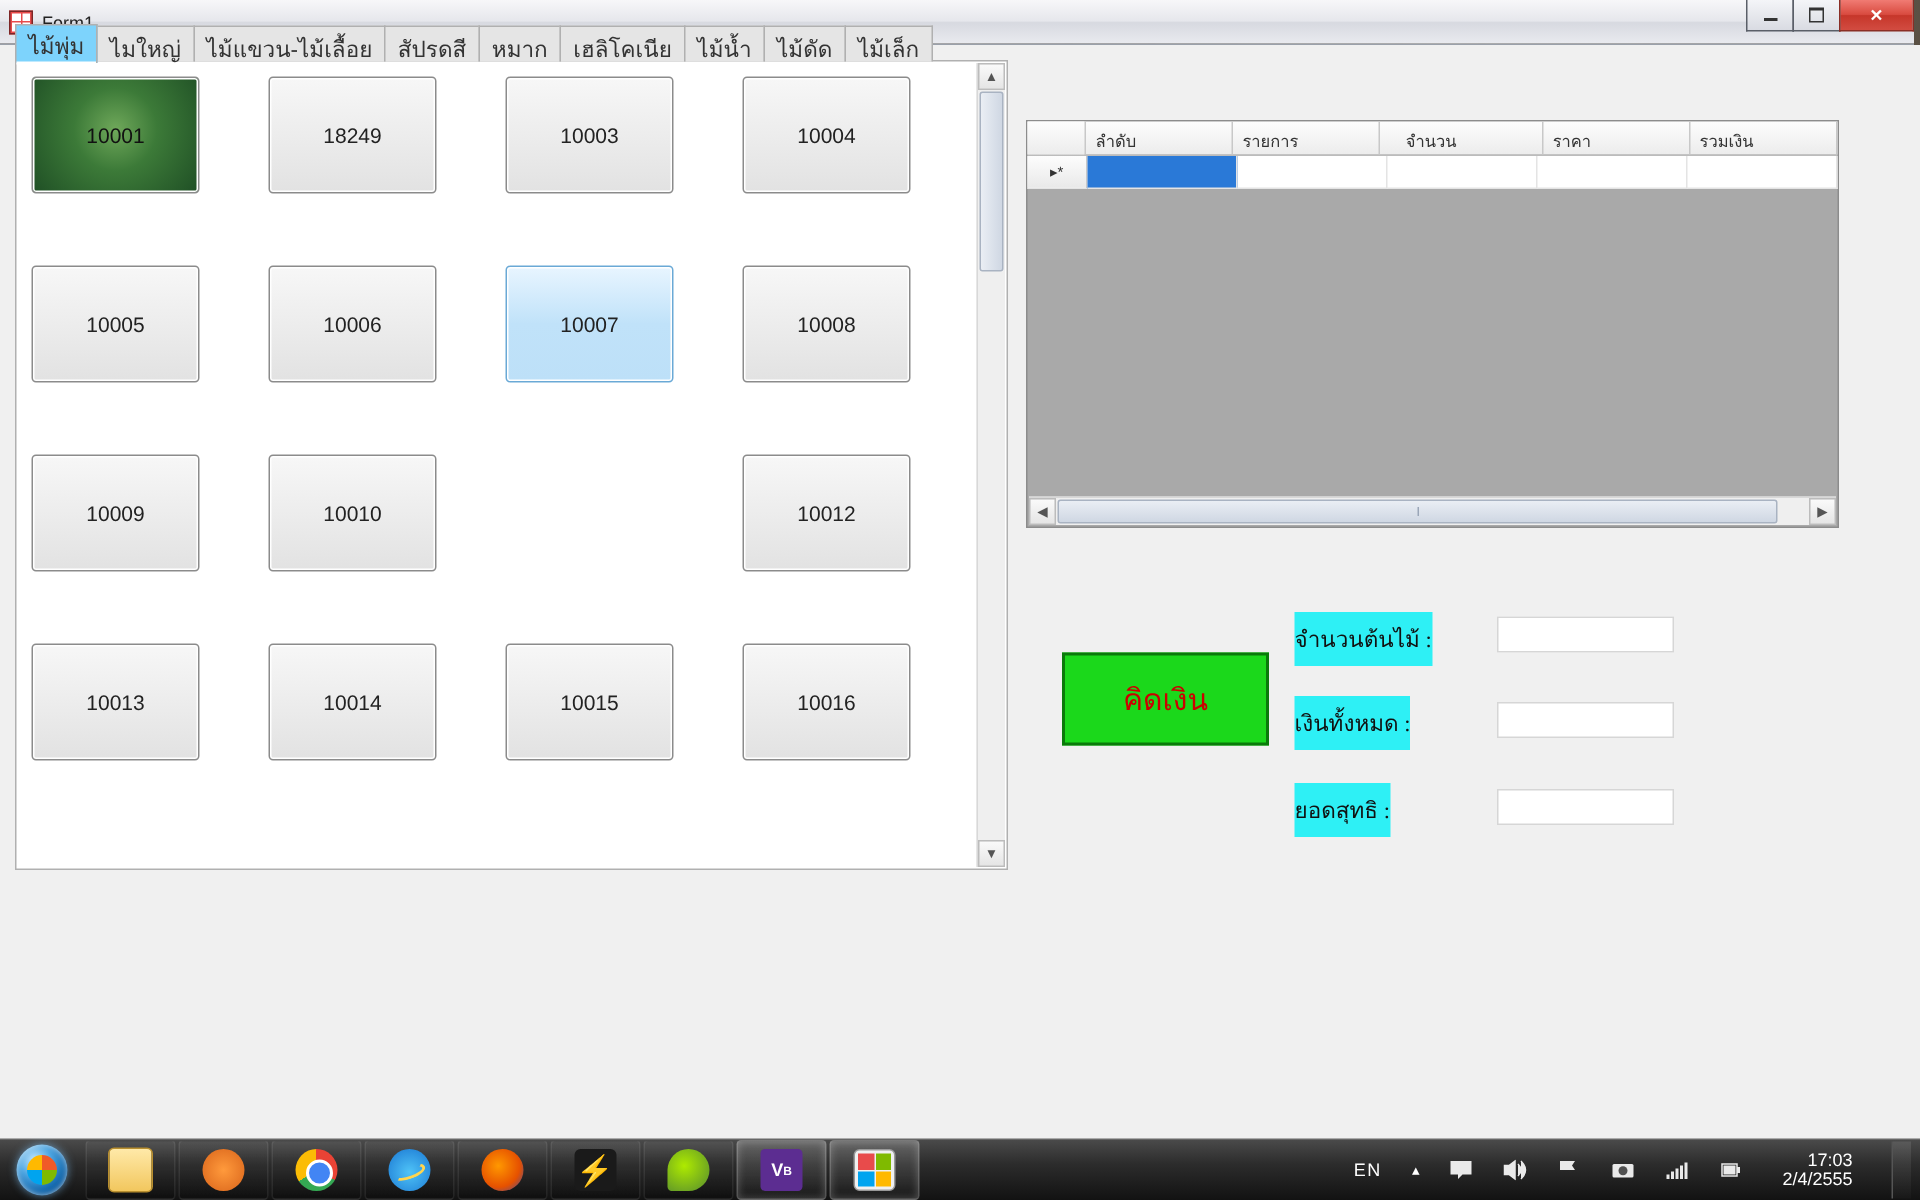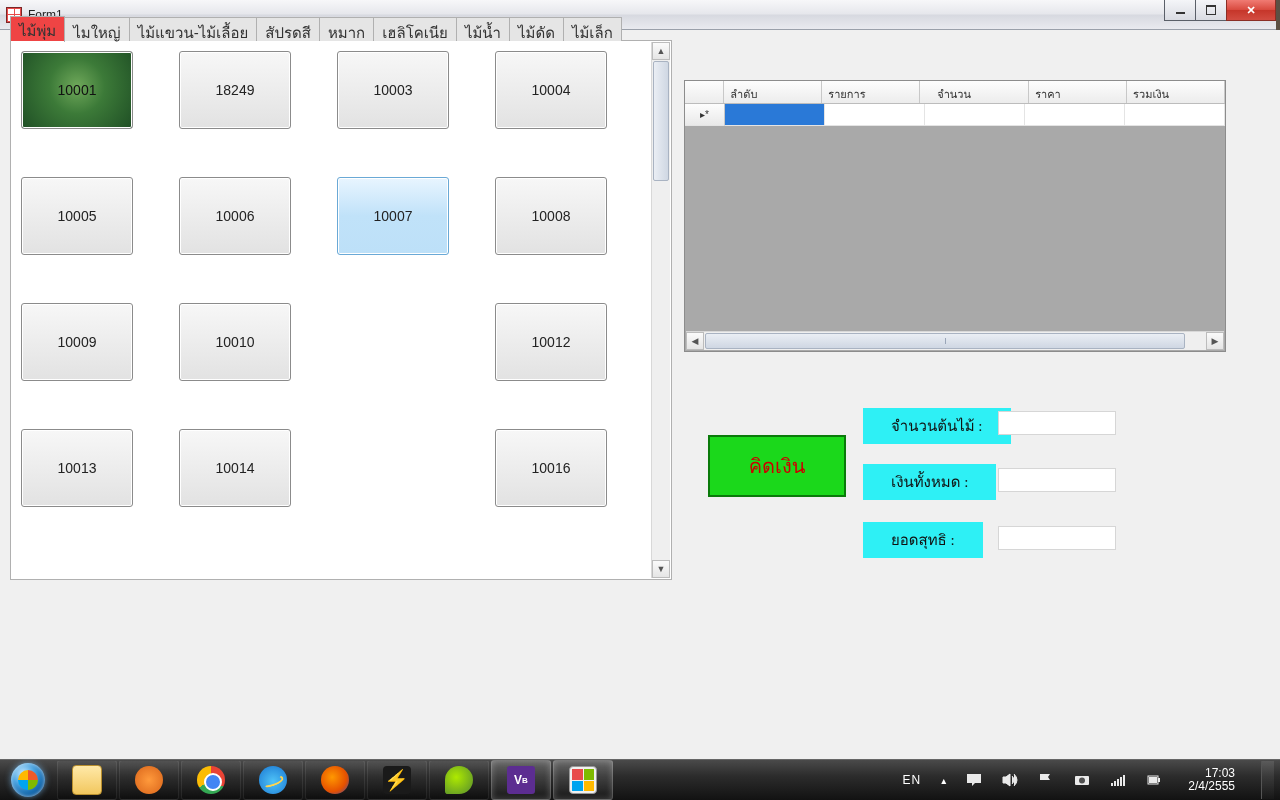--- a/index.html
+++ b/index.html
@@ -12,21 +12,21 @@
 .winbtn{width:30px;height:20px;border:1px solid #5a5f68;border-top:none;margin-left:-1px;display:flex;align-items:center;justify-content:center;font-family:Arial;font-size:11px;color:#222}
 .winbtn.min,.winbtn.max{background:linear-gradient(#f4f5f8,#d9dbe2)}
 .winbtn.close{width:48px;background:linear-gradient(#f07b73,#d94b40 48%,#c6362a 52%,#d24c41);color:#fff;font-weight:bold;border-color:#8a2e25}
 .winbtn.max .sq{width:8px;height:7px;border:1px solid #333;border-top-width:2px}
 .winbtn.min .ln{width:9px;height:0;border-bottom:2px solid #333;margin-top:6px}
 
 .form{position:absolute;left:0;top:30px;right:0;bottom:40px;background:#f0f0f0}
 .tabctl{position:absolute;left:10px;top:10px;width:660px;height:538px;background:#fff;border:1px solid #b0b0b0}
 .tabs{position:absolute;left:-1px;top:-24px;display:flex;height:24px}
 .tab{border:1px solid #b0b0b0;border-bottom:none;background:#e5e5e5;padding:3px 8px 0;font-size:15px;color:#333;margin-right:-1px;position:relative;cursor:default}
-.tab.active{background:#ef4444;z-index:2;padding-top:2px;height:23px;margin-top:-1px}
+.tab.active{background:#7dd3fc;z-index:2;padding-top:2px;height:23px;margin-top:-1px}
 .tab.active:after{content:"";position:absolute;left:0;right:0;bottom:-1px;height:2px;background:#fff}
 
 .prodgrid{position:absolute;left:8px;top:8px;right:28px;bottom:8px;overflow:hidden}
 .prodbtn{position:absolute;width:110px;height:76px;border:1px solid #8b8b8b;border-radius:3px;background:linear-gradient(#f7f7f7,#e2e2e2);display:flex;align-items:center;justify-content:center;font-size:14px;color:#222;cursor:default;box-shadow:inset 0 0 0 1px #fff}
 .prodbtn.plant{background:radial-gradient(circle at 50% 45%,#6fa85a 0%,#3c7a38 40%,#1f4f25 100%);color:#111}
 .prodbtn.sel{background:linear-gradient(#e8f5ff,#c0e2f9,#bde0f8);border-color:#6aa9d6}
 .vscroll{position:absolute;right:1px;top:1px;bottom:1px;width:18px;background:#efefef;border-left:1px solid #d8d8d8}
 .vscroll .btn{position:absolute;left:0;right:0;height:18px;background:linear-gradient(#fafafa,#e5e5e5);border:1px solid #bcbcbc;box-sizing:border-box;display:flex;align-items:center;justify-content:center;font-size:9px;color:#555}
 .vscroll .btn.up{top:0}.vscroll .btn.dn{bottom:0}
 .vscroll .thumb{position:absolute;left:1px;right:1px;top:19px;height:120px;background:linear-gradient(90deg,#eaeef4,#cfd7e3);border:1px solid #a9b3c2;border-radius:2px;box-sizing:border-box}
@@ -40,21 +40,21 @@
 .dcell.rowh{width:40px;background:linear-gradient(#fdfdfd,#e9e9e9);border-right:1px solid #c8c8c8;display:flex;align-items:center;justify-content:center;font-size:10px;color:#333}
 .dcell.sel{background:#2a79d7}
 .hscroll{position:absolute;left:1px;right:1px;bottom:1px;height:18px;background:#efefef;border-top:1px solid #d8d8d8}
 .hscroll .btn{position:absolute;top:0;bottom:0;width:18px;background:linear-gradient(#fafafa,#e5e5e5);border:1px solid #bcbcbc;box-sizing:border-box;display:flex;align-items:center;justify-content:center;font-size:9px;color:#555}
 .hscroll .btn.l{left:0}.hscroll .btn.r{right:0}
 .hscroll .thumb{position:absolute;top:1px;bottom:1px;left:19px;width:480px;background:linear-gradient(#eaeef4,#cfd7e3);border:1px solid #a9b3c2;border-radius:2px;box-sizing:border-box}
 .hscroll .tick{position:absolute;top:4px;bottom:4px;width:1px;background:#9aa6b8}
 
 .calc{position:absolute;left:708px;top:405px;width:134px;height:58px;border:2px solid #0a7a0a;background:#1bd81b;color:#c00;font-size:20px;display:flex;align-items:center;justify-content:center;font-family:Liberation Sans, sans-serif}
 
-.lbl{position:absolute;background:#2ef0f5;color:#111;font-size:15px;padding:6px 28px;font-family:Tahoma}
+.lbl{position:absolute;background:#2ef0f5;color:#111;font-size:15px;padding:6px 0;font-family:Tahoma}
 .txt{position:absolute;width:116px;height:22px;background:#fff;border:1px solid #d6d6d6}
 
 .taskbar{position:absolute;left:0;right:0;bottom:0;height:40px;background:linear-gradient(#4a4a4a 0%,#2c2c2c 40%,#121212 100%);border-top:1px solid #666;display:flex;align-items:center}
 .start{width:56px;height:40px;display:flex;align-items:center;justify-content:center}
 .orb{width:34px;height:34px;border-radius:50%;background:radial-gradient(circle at 35% 30%,#bfe6ff 0%,#4aa3e0 35%,#0b5fa5 70%,#083e6e 100%);box-shadow:0 0 6px rgba(130,200,255,.6),inset 0 0 4px rgba(255,255,255,.7);position:relative}
 .orb:before{content:"";position:absolute;left:7px;top:7px;width:20px;height:20px;border-radius:50%;background:conic-gradient(#f05a28 0 25%,#7fba00 0 50%,#00a4ef 0 75%,#ffb900 0)}
 .tbtn{width:58px;height:38px;border:1px solid rgba(255,255,255,.08);border-radius:3px;margin:0 1px;display:flex;align-items:center;justify-content:center;background:linear-gradient(rgba(255,255,255,.06),rgba(0,0,0,.2))}
 .tbtn.active{background:linear-gradient(rgba(255,255,255,.16),rgba(255,255,255,.02));border-color:rgba(255,255,255,.25);box-shadow:inset 0 0 6px rgba(255,255,255,.25)}
 .tico{width:28px;height:28px;border-radius:4px}
 .tray{position:absolute;right:0;top:0;bottom:0;display:flex;align-items:center;color:#fff;font-size:11px;gap:20px;padding-right:6px}
@@ -112,20 +112,21 @@
           <div class="prodbtn" style="left: 476px; top: 2px;">10004</div>
           <div class="prodbtn" style="left: 2px; top: 128px;">10005</div>
           <div class="prodbtn" style="left: 160px; top: 128px;">10006</div>
           <div class="prodbtn sel" style="left: 318px; top: 128px;">10007</div>
           <div class="prodbtn" style="left: 476px; top: 128px;">10008</div>
           <div class="prodbtn" style="left: 2px; top: 254px;">10009</div>
           <div class="prodbtn" style="left: 160px; top: 254px;">10010</div>
           <div class="prodbtn" style="left: 476px; top: 254px;">10012</div>
           <div class="prodbtn" style="left: 2px; top: 380px;">10013</div>
           <div class="prodbtn" style="left: 160px; top: 380px;">10014</div>
+          <div class="prodbtn" style="left: 318px; top: 380px;">10015</div>
           <div class="prodbtn" style="left: 476px; top: 380px;">10016</div>
         </div>
       <div class="vscroll">
         <div class="btn up">▲</div>
         <div class="thumb"></div>
         <div class="btn dn">▼</div>
       </div>
     </div>
 
     <div class="gridtbl">

